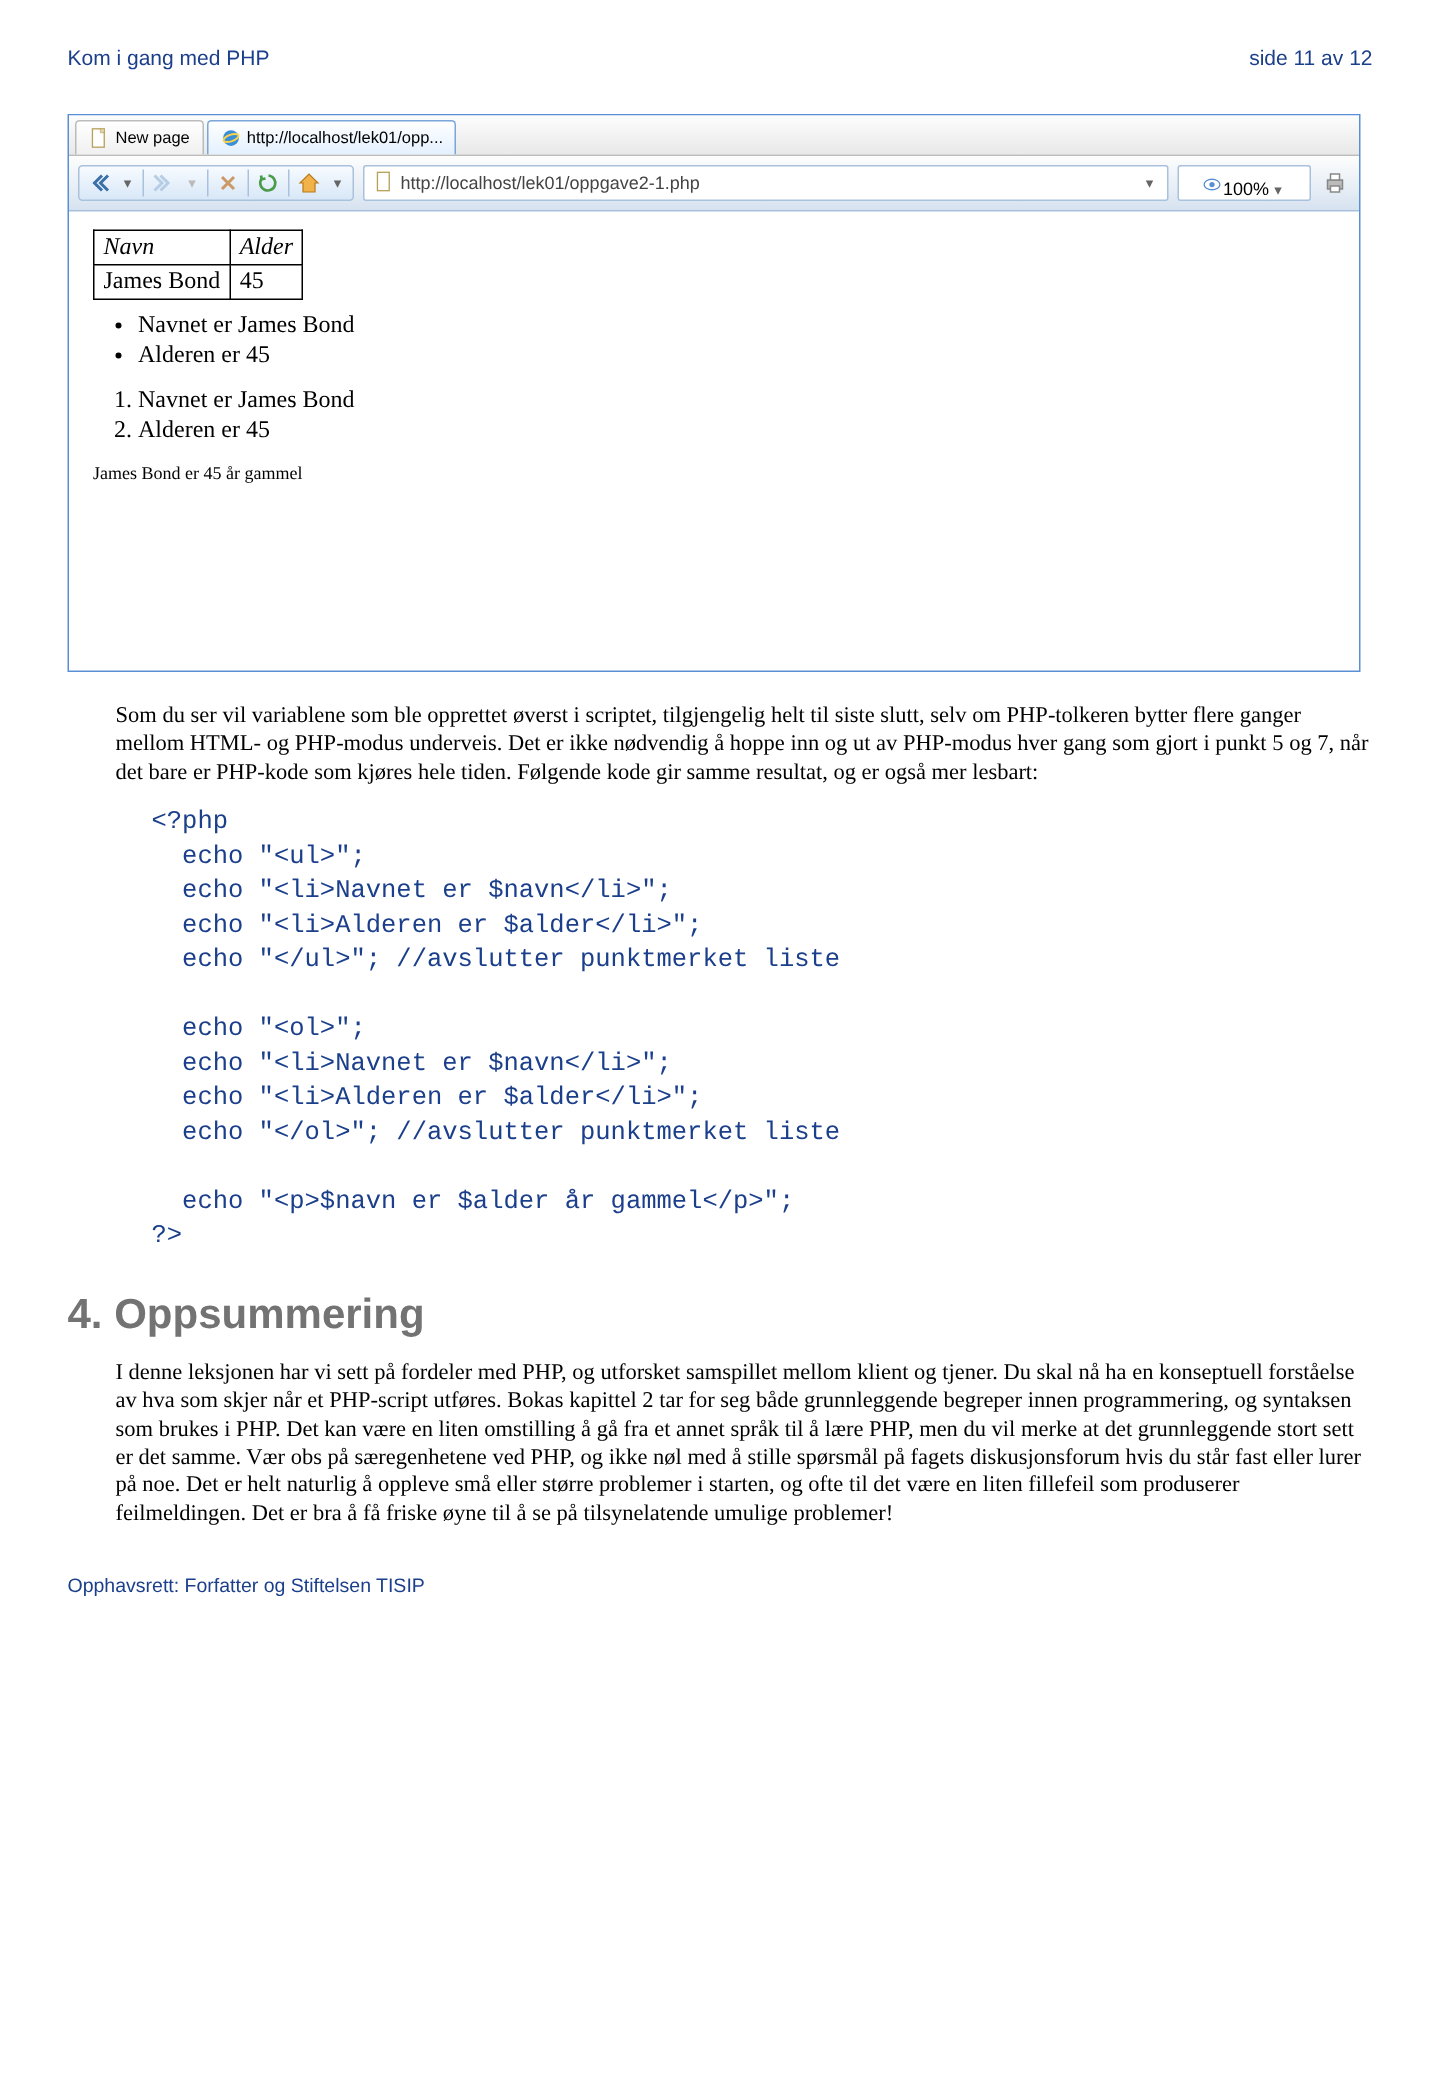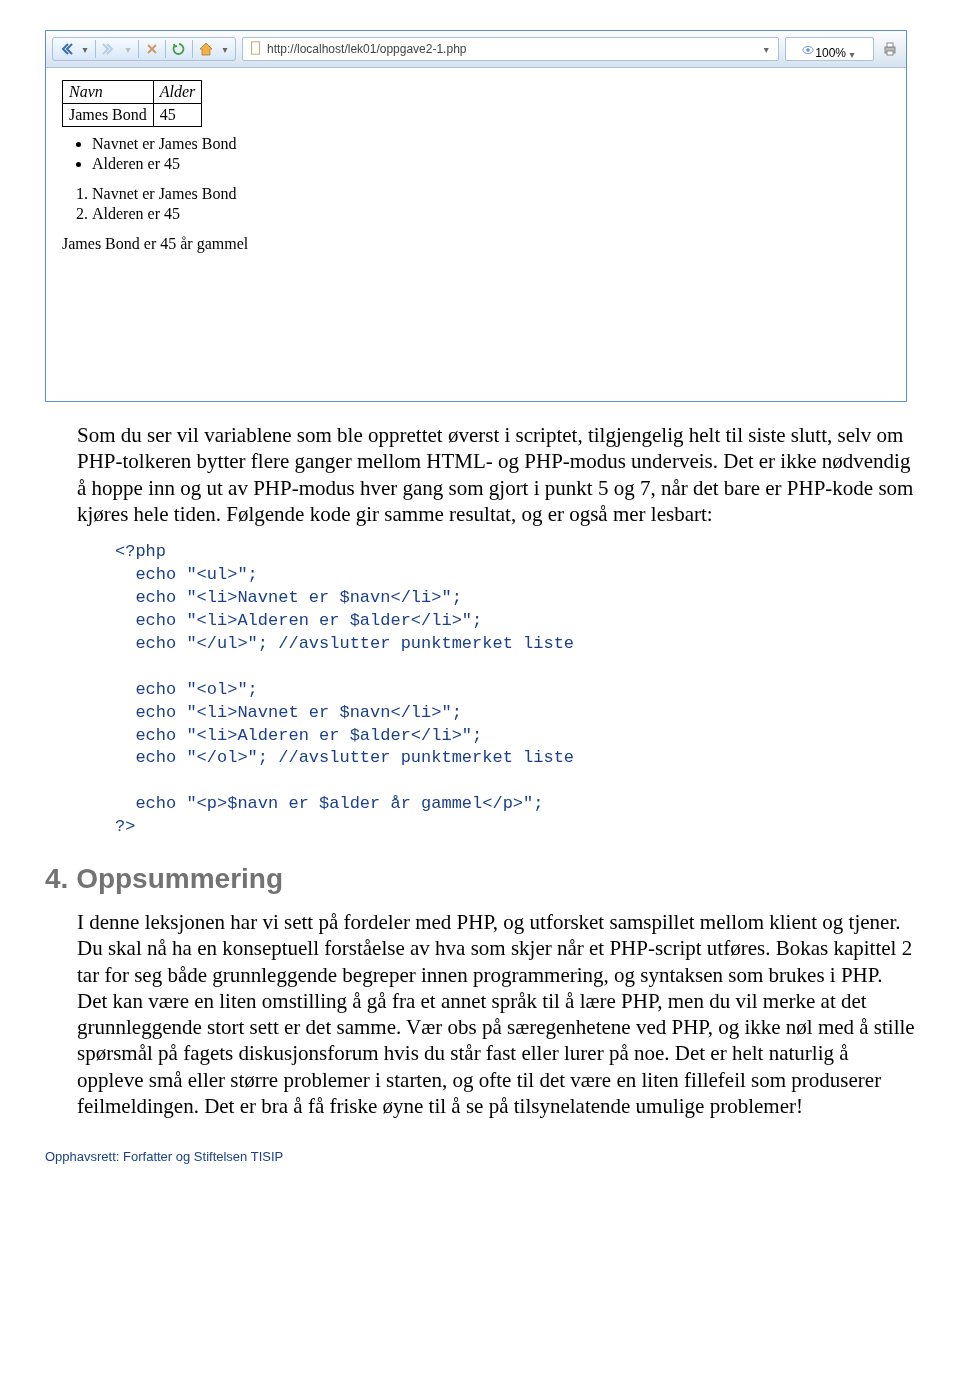--- a/index.html
+++ b/index.html
@@ -133,36 +133,36 @@
     margin: 6px 0 12px 30px;
     padding: 0;
   }
   .render-area li {
     font-family: "Times New Roman", serif;
     font-size: 16px;
     margin: 2px 0;
   }
   .render-area p {
     font-family: "Times New Roman", serif;
-    font-size: 16px;
+    font-size: 12px;
     margin: 6px 0;
   }
   .body-text {
-    font-size: 21px;
+    font-size: 15px;
     line-height: 1.25;
     margin: 14px 0;
     text-align: left;
   }
   .code-block {
     font-family: "Courier New", Courier, monospace;
     font-size: 17px;
     line-height: 1.35;
     color: #1B3F8B;
     white-space: pre;
-    margin: 10px 0 10px 38px;
+    margin: 10px 0 10px 24px;
   }
   h2.section-heading {
     font-family: Arial, Helvetica, sans-serif;
     color: #737373;
     font-size: 28px;
     font-weight: bold;
     margin: 24px 0 8px 0;
   }
   .indent-block {
     margin-left: 32px;
@@ -174,22 +174,46 @@
     text-align: left;
     margin-top: 30px;
   }
   .page-ico svg{width:14px;height:14px;}
   .ie-ico svg{width:14px;height:14px;}
 </style>
 </head>
 <body>
 
 <div class="page">
+  <div class="header-bar">
+    <span>Kom i gang med PHP</span>
+    <span>side 11 av 12</span>
+  </div>
 
   <div class="screenshot-box">
+    <div class="tab-strip">
+      <div class="tab">
+        <span class="favicon page-ico">
+          <svg viewBox="0 0 16 16">
+              <rect x="3" y="1" width="9" height="14" fill="#fff" stroke="#b8a05a" stroke-width="1"></rect>
+              <path d="M9 1 L12 4 L9 4 Z" fill="#e8dca8" stroke="#b8a05a" stroke-width="0.5"></path>
+            </svg>
+        </span>
+        <span>New page</span>
+      </div>
+      <div class="tab active">
+        <span class="favicon ie-ico">
+          <svg viewBox="0 0 16 16">
+              <circle cx="8" cy="8" r="6" fill="#3b8fd6"></circle>
+              <ellipse cx="8" cy="8" rx="6" ry="2.5" fill="none" stroke="#fbd24b" stroke-width="1.5" transform="rotate(-20 8 8)"></ellipse>
+            </svg>
+        </span>
+        <span>http://localhost/lek01/opp...</span>
+      </div>
+    </div>
 
     <div class="toolbar">
       <div class="nav-btns">
         <span class="nav-btn">
           <svg width="14" height="14" viewBox="0 0 14 14">
               <path d="M9 2 L4 7 L9 12" fill="none" stroke="#3a6fa8" stroke-width="2"></path>
               <path d="M13 2 L8 7 L13 12" fill="none" stroke="#3a6fa8" stroke-width="2"></path>
             </svg>
         </span>
         <span class="dd">▾</span>

